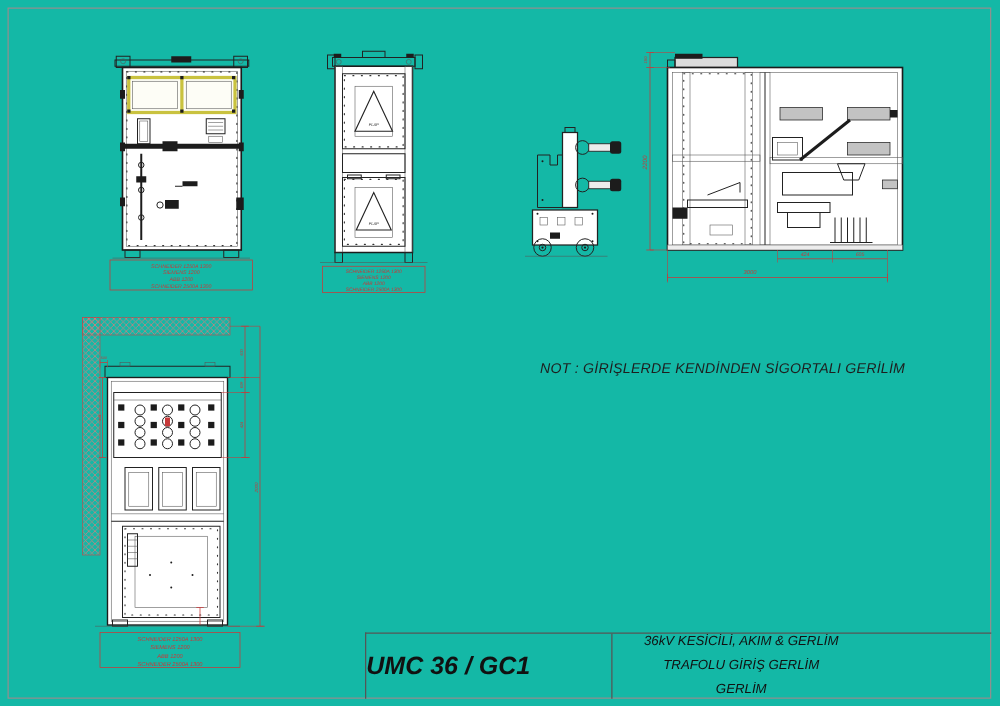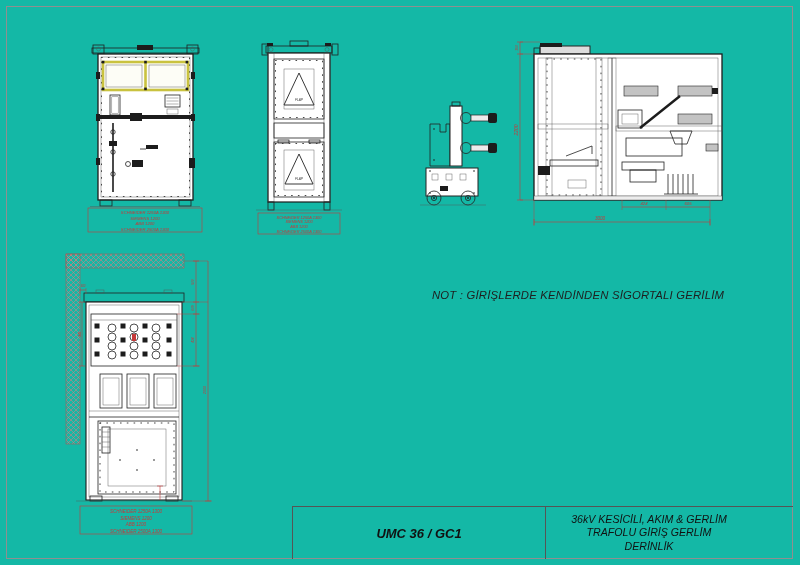--- a/index.html
+++ b/index.html
@@ -15,22 +15,22 @@
   .riv{fill:none;stroke:#333;stroke-width:0.9;stroke-dasharray:0.8 6;stroke-linecap:round;}
   .red{stroke:#c63a3a;stroke-width:0.6;fill:none;}
   .redthin{stroke:#c63a3a;stroke-width:0.45;fill:none;}
   .redt{fill:#c63a3a;}
   .spec{fill:#c63a3a;font-size:4.2px;text-anchor:middle;}
   .flap{fill:#333;font-size:3.2px;text-anchor:middle;}
   .note{position:absolute;left:432px;top:287px;font-size:11.3px;line-height:1.45;
         color:#1e1e1e;letter-spacing:0.2px;}
   .titleblock{position:absolute;left:292px;top:506px;width:500px;height:52px;
               border-top:1px solid #555;border-left:1px solid #555;display:flex;}
-  .tb-cell{height:100%;display:flex;align-items:center;justify-content:center;margin-left:28px;}
-  .tb-code{width:196px;font-weight:bold;font-size:13px;color:#111;}
+  .tb-cell{height:100%;display:flex;align-items:center;justify-content:space-between;}
+  .tb-code{width:196px;font-weight:bold;font-size:20px;color:#111;}
   .tb-desc{width:206px;border-left:1px solid #555;flex-direction:column;
            font-size:10.6px;line-height:1.28;text-align:center;color:#111;}
   .tb-logo-cell{flex:1;border-left:1px solid #555;}
 </style>
 </head>
 <body>
 
 <div class="page">
   <div class="frame"></div>
 
@@ -372,16 +372,16 @@
     <div>NOT : GİRİŞLERDE KENDİNDEN SİGORTALI GERİLİM</div>
   </div>
 
   <div class="titleblock">
     <div class="tb-cell tb-code">
       <span>UMC 36 / GC1</span>
     </div>
     <div class="tb-cell tb-desc">
       <div>36kV KESİCİLİ, AKIM &amp; GERLİM</div>
       <div>TRAFOLU GİRİŞ GERLİM</div>
-      <div>DERİNLİK</div>
+      <div>GERLİM</div>
     </div>
   </div>
 </div>
 
 </body></html>

